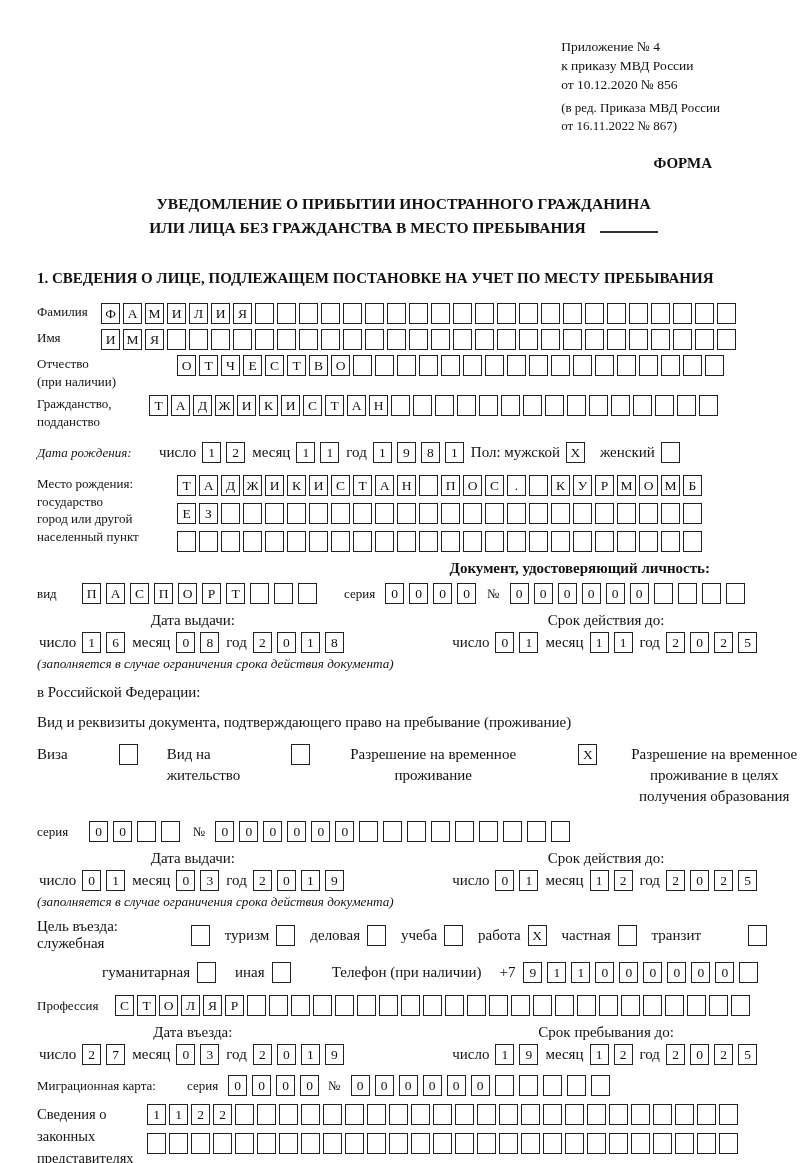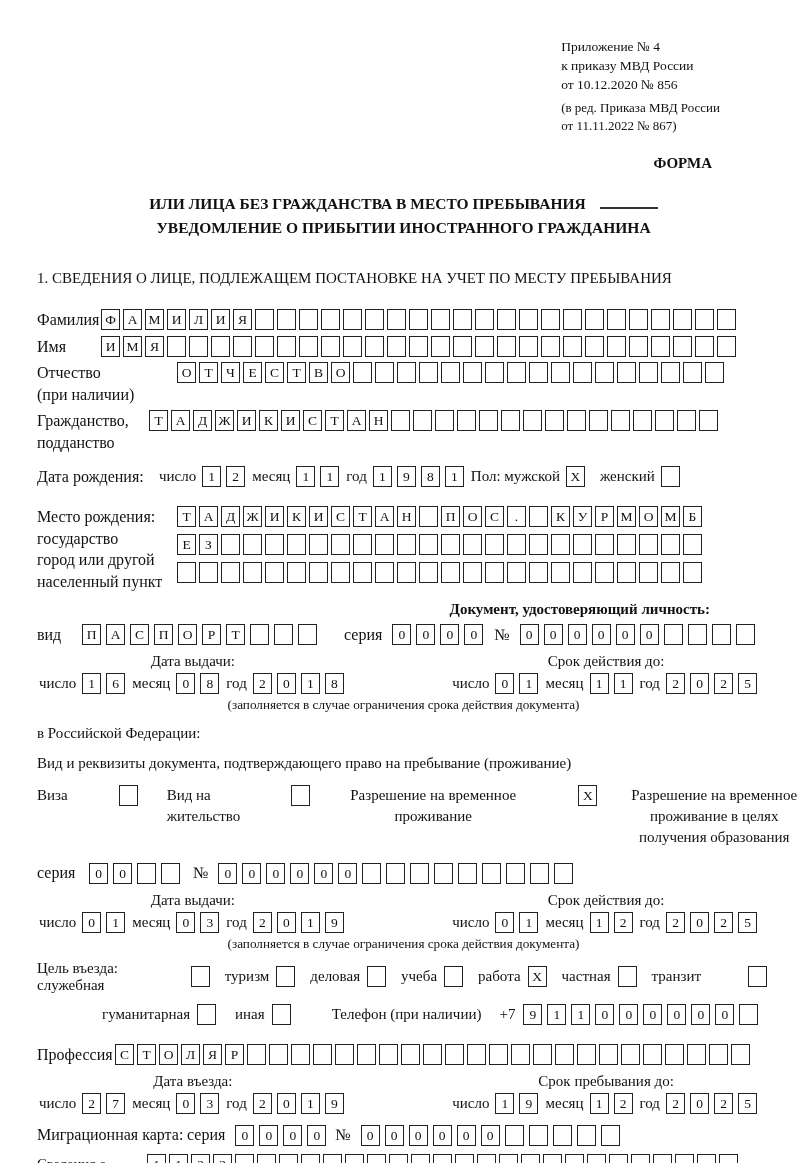--- a/index.html
+++ b/index.html
@@ -11,42 +11,42 @@
   .annex-wrap { display:flex; justify-content:flex-end; padding-right:50px; }
   .annex { font-size:13.5px; line-height:1.4; }
   .annex .note { font-size:13px; margin-top:4px; }
   .forma-wrap { text-align:right; padding-right:58px; margin-top:20px;
                 font-weight:bold; font-size:15px; }
 
   .title { text-align:center; font-weight:bold; font-size:15.5px; line-height:1.55;
            margin-top:20px; }
   .blank-line { display:inline-block; width:58px; border-bottom:2px solid #333;
                 margin-left:14px; vertical-align:baseline; }
-  .section-heading { font-weight:normal; font-size:15px; margin-top:30px; margin-bottom:22px; }
+  .section-heading { font-weight:bold; font-size:15px; margin-top:30px; margin-bottom:16px; }
 
   
-  .lbl { font-size:16px; line-height:1.35; }
+  .lbl { font-size:13px; line-height:1.35; }
   .row { display:flex; align-items:flex-start; margin-bottom:5px; }
   .w64 { flex:0 0 64px; } .w112 { flex:0 0 112px; }
   .w140 { flex:0 0 140px; } .w110 { flex:0 0 110px; }
   .box-group { display:inline-flex; flex-wrap:nowrap; }
   .cell { display:inline-block; width:19px; height:21px; box-sizing:border-box;
           border:1.6px solid #222; margin-right:3px; text-align:center;
           font-size:13.5px; line-height:19px; background:#fff; }
   .gapped .cell { margin-right:5px; }
 
-  .mt8 { margin-top:19px; } .mt12 { margin-top:12px; } .mt4 { margin-top:4px; }
+  .mt8 { margin-top:12px; } .mt12 { margin-top:12px; } .mt4 { margin-top:4px; }
 
   
   .dates-duo { display:flex; justify-content:space-between; padding-right:8px; margin-top:8px; }
   .date-col { text-align:center; }
   .date-heading { font-size:15px; margin-bottom:3px; }
   .dategrp { display:flex; align-items:center; }
   .dategrp .dlbl { font-size:15px; margin:0 6px 0 2px; }
-  .validity-note { text-align:center; font-size:13.2px; margin-top:3px; margin-bottom:8px; }
+  .validity-note { text-align:left; font-size:13.2px; margin-top:3px; margin-bottom:8px;font-style:italic; }
 
   
   .intro { font-size:15px; line-height:1.6; margin-top:6px; }
 
   
   .opts-row { display:flex; align-items:flex-start; margin-top:10px; margin-bottom:14px; }
   .opt { display:flex; align-items:flex-start;gap:41px; }
   .opt .opt-label { font-size:15px; line-height:1.4; }
   .opt .center { text-align:center; }
   .opt .box-group { margin-left:10px; }
@@ -72,32 +72,32 @@
 
 <div class="page">
 
   <div class="annex-wrap">
     <div class="annex">
       <div>Приложение № 4</div>
       <div>к приказу МВД России</div>
       <div>от 10.12.2020 № 856</div>
       <div class="note">
         <div>(в ред. Приказа МВД России</div>
-        <div>от 11.11.2022 № 867)</div>
+        <div>от 16.11.2022 № 867)</div>
       </div>
     </div>
   </div>
 
   <div class="forma-wrap">ФОРМА</div>
 
   <div class="title">
+    <div>УВЕДОМЛЕНИЕ О ПРИБЫТИИ ИНОСТРАННОГО ГРАЖДАНИНА</div>
     <div>
       <span>ИЛИ ЛИЦА БЕЗ ГРАЖДАНСТВА В МЕСТО ПРЕБЫВАНИЯ</span><span class="blank-line"></span>
     </div>
-    <div>УВЕДОМЛЕНИЕ О ПРИБЫТИИ ИНОСТРАННОГО ГРАЖДАНИНА</div>
   </div>
 
   <div class="section-heading">1. СВЕДЕНИЯ О ЛИЦЕ, ПОДЛЕЖАЩЕМ ПОСТАНОВКЕ НА УЧЕТ ПО МЕСТУ ПРЕБЫВАНИЯ</div>
 
   <div class="row">
     <span class="lbl w64">Фамилия</span>
     <span class="box-group">
         <span class="cell">Ф</span>
         <span class="cell">А</span>
         <span class="cell">М</span>
@@ -228,21 +228,21 @@
         <span class="cell"></span>
         <span class="cell"></span>
         <span class="cell"></span>
         <span class="cell"></span>
         <span class="cell"></span>
         <span class="cell"></span>
       </span>
   </div>
 
   <div class="row mt12" style="align-items:center;">
-    <span class="lbl" style="flex:0 0 120px;">Дата рождения:</span>
+    <span class="lbl" style="flex:0 0 120px;font-style:italic;">Дата рождения:</span>
     <span class="dategrp gapped">
       <span class="dlbl">число</span>
       <span class="box-group gapped">
           <span class="cell">1</span>
           <span class="cell">2</span>
         </span>
       <span class="dlbl">месяц</span>
       <span class="box-group gapped">
           <span class="cell">1</span>
           <span class="cell">1</span>

